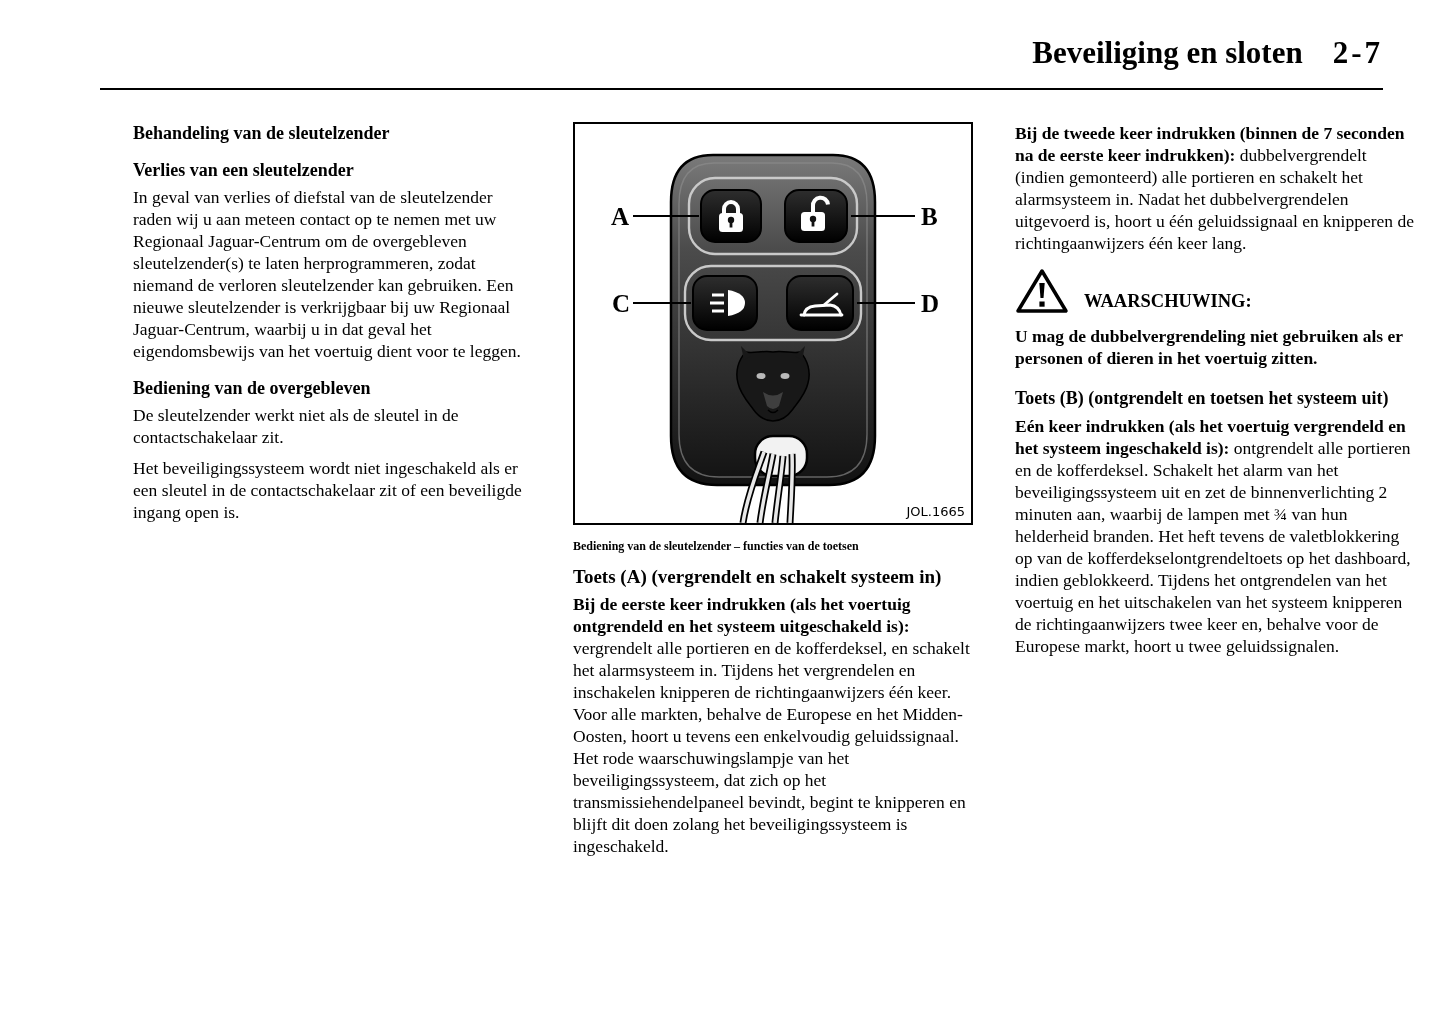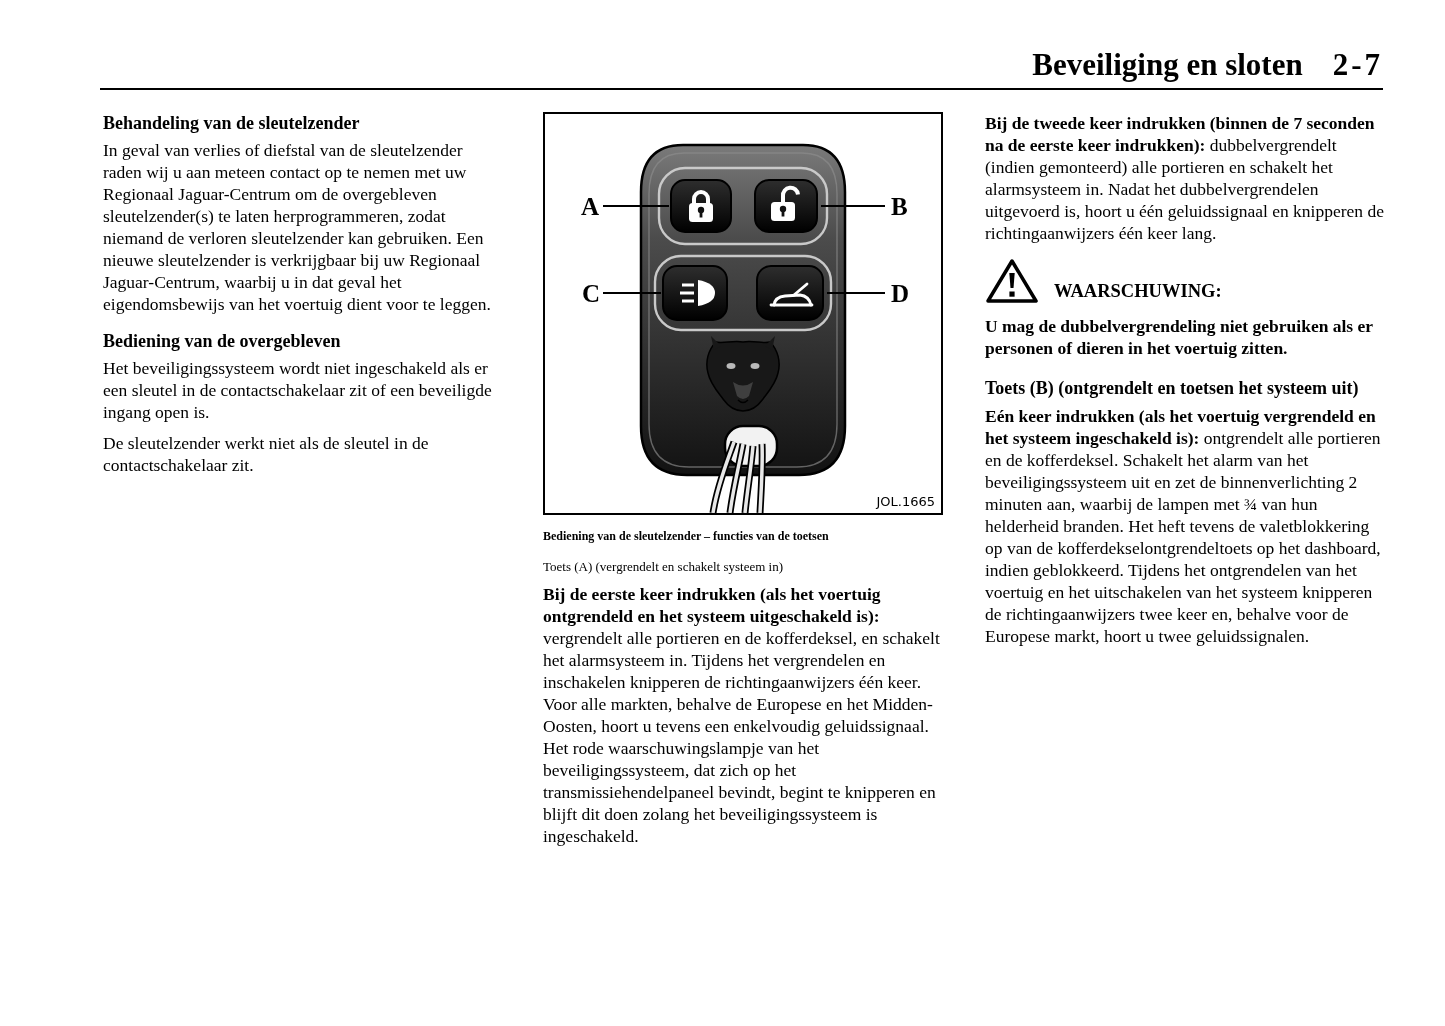--- a/index.html
+++ b/index.html
@@ -7,35 +7,36 @@
   body {
     width: 1445px; height: 1026px;
     background: #ffffff;
     color: #000;
     font-family: "Liberation Serif", serif;
     overflow: hidden;
   }
   .page { position: relative; width: 1445px; height: 1026px; background: #fff; }
 
   .page-header {
-    position: absolute; top: 48px; left: 100px; width: 1283px;
+    position: absolute; top: 36px; left: 100px; width: 1283px;
     text-align: right; font-weight: bold; font-size: 31px; line-height: 34px;
     white-space: nowrap;
   }
   .pagenum { margin-left: 30px; letter-spacing: 3px; }
 
   .header-rule {
     position: absolute; top: 88px; left: 100px; width: 1283px;
     border-top: 2px solid #000;
   }
 
   .col {
-    position: absolute; top: 112px;
+    position: absolute; top: 122px;
     font-size: 17.5px; line-height: 22px;
     text-align: left;
+    margin-left: 30px;
   }
   .col-left  { left: 103px; width: 400px; }
   .col-mid   { left: 543px; width: 401px; }
   .col-right { left: 985px; width: 399px; }
 
   .col p { margin: 0 0 9px 0; }
   .col .heading {
     font-size: 18px; line-height: 22px; font-weight: bold;
     margin: 15px 0 5px 0;
   }
@@ -46,21 +47,21 @@
     border: 2px solid #000;
     margin: 5px 0 10px 0;
     background: #fff;
   }
 
   .figure-caption {
     font-size: 12px; line-height: 23px; font-weight: bold;
     margin: 0 0 8px 0;
   }
   .sub-heading {
-    font-size: 13px; line-height: 22px; font-weight: normal;
+    font-size: 19px; line-height: 22px; font-weight: bold;
     margin: 0 0 5px 0;
   }
   .sub-heading-b {
     font-size: 18px; line-height: 23px; font-weight: bold;
     margin: 18px 0 5px 0;
   }
 
   .warning-row {
     display: flex; align-items: flex-end; gap: 15px;
     margin: 13px 0 10px 0;
@@ -76,25 +77,26 @@
 <div class="page">
 
   <div class="page-header">
     <span>Beveiliging en sloten</span><span class="pagenum">2-7</span>
   </div>
   <div class="header-rule"></div>
 
   <section class="col col-left">
     <div class="heading">Behandeling van de sleutelzender</div>
 
+    <div class="heading">Verlies van een sleutelzender</div>
     <p>In geval van verlies of diefstal van de sleutelzender raden wij u aan meteen contact op te nemen met uw Regionaal Jaguar-Centrum om de overgebleven sleutelzender(s) te laten herprogrammeren, zodat niemand de verloren sleutelzender kan gebruiken. Een nieuwe sleutelzender is verkrijgbaar bij uw Regionaal Jaguar-Centrum, waarbij u in dat geval het eigendomsbewijs van het voertuig dient voor te leggen.</p>
 
     <div class="heading">Bediening van de overgebleven</div>
+    <p>De sleutelzender werkt niet als de sleutel in de contactschakelaar zit.</p>
     <p>Het beveiligingssysteem wordt niet ingeschakeld als er een sleutel in de contactschakelaar zit of een beveiligde ingang open is.</p>
-    <p>De sleutelzender werkt niet als de sleutel in de contactschakelaar zit.</p>
   </section>
 
   <section class="col col-mid">
 
     <div class="fob-figure">
       <svg width="396" height="399" viewBox="0 0 396 399">
         <defs>
           <linearGradient id="fobGrad" x1="0" y1="0" x2="0" y2="1">
             <stop offset="0" stop-color="#7a7a7a"></stop>
             <stop offset="0.28" stop-color="#4c4c4c"></stop>

